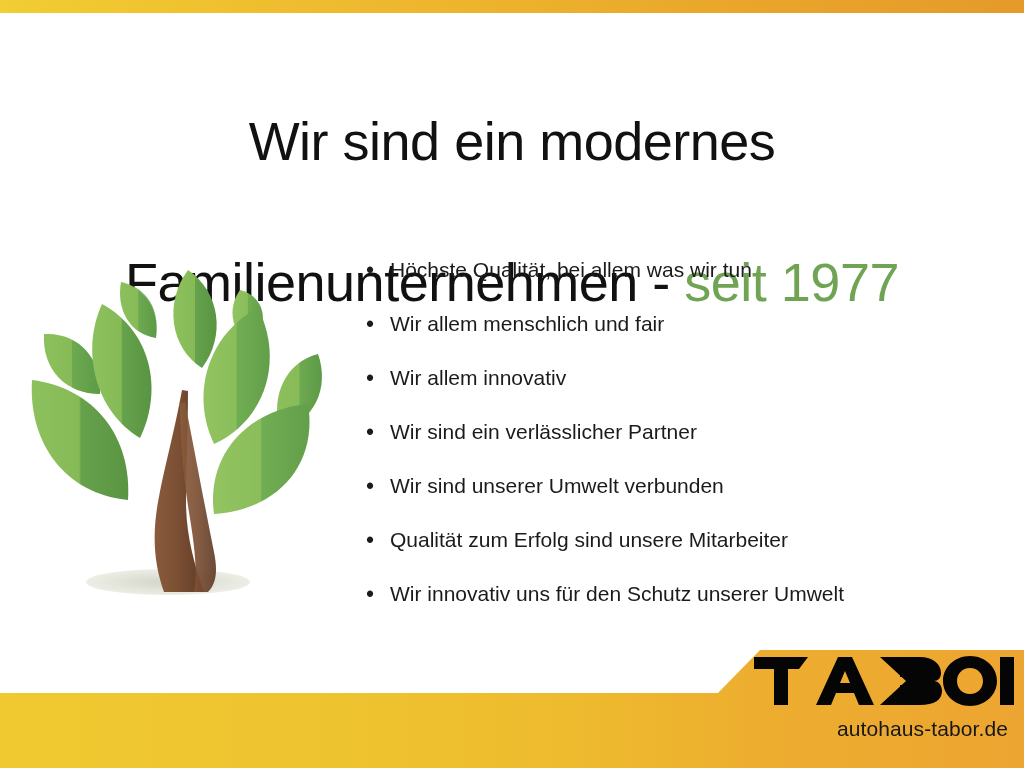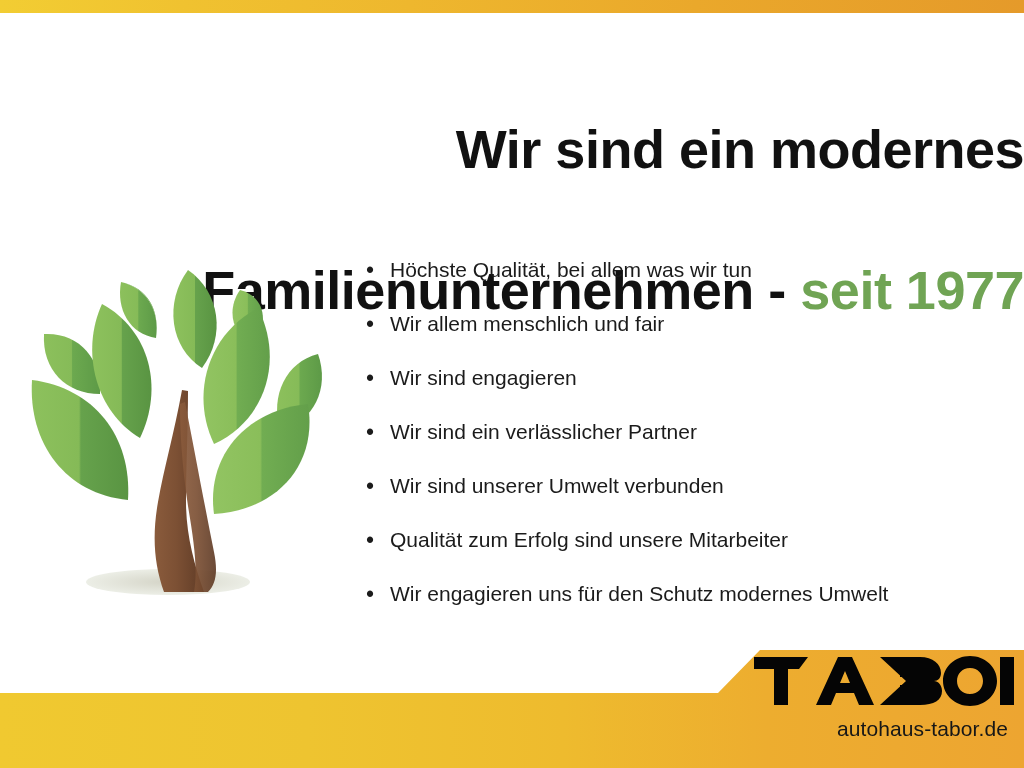--- a/index.html
+++ b/index.html
@@ -24,25 +24,25 @@
         #f2cd33 0%,
         #f0c230 18%,
         #eeb72e 40%,
         #eaa82b 68%,
         #e59a2a 100%);
   }
 
   
   .headline {
     position:absolute;
-    left:0; top:44px;
+    left:0; top:36px;
     width:1024px;
-    text-align:right;
+    text-align:center;
     font-size:54px;
-    font-weight:bold;
+    font-weight:normal;
     line-height:1.30;
     letter-spacing:-0.5px;
     color:#111111;
     white-space:pre-line;
   }
   .headline .line { display:block; }
   .headline .accent { color:#70a454; }
 
   
   .tree-art {
@@ -183,37 +183,37 @@
     <div class="bullet-row">
       <span class="bullet-dot">•</span>
       <span class="bullet-text">Höchste Qualität, bei allem was wir tun</span>
     </div>
     <div class="bullet-row">
       <span class="bullet-dot">•</span>
       <span class="bullet-text">Wir allem menschlich und fair</span>
     </div>
     <div class="bullet-row">
       <span class="bullet-dot">•</span>
-      <span class="bullet-text">Wir sind engagieren</span>
+      <span class="bullet-text">Wir allem innovativ</span>
     </div>
     <div class="bullet-row">
       <span class="bullet-dot">•</span>
       <span class="bullet-text">Wir sind ein verlässlicher Partner</span>
     </div>
     <div class="bullet-row">
       <span class="bullet-dot">•</span>
       <span class="bullet-text">Wir sind unserer Umwelt verbunden</span>
     </div>
     <div class="bullet-row">
       <span class="bullet-dot">•</span>
       <span class="bullet-text">Qualität zum Erfolg sind unsere Mitarbeiter</span>
     </div>
     <div class="bullet-row">
       <span class="bullet-dot">•</span>
-      <span class="bullet-text">Wir engagieren uns für den Schutz modernes Umwelt</span>
+      <span class="bullet-text">Wir innovativ uns für den Schutz unserer Umwelt</span>
     </div>
   </div>
 
   <div class="bottom-band">
     <svg viewBox="0 0 1024 128" preserveAspectRatio="none" xmlns="http://www.w3.org/2000/svg">
       <defs>
         <linearGradient id="bandG" x1="0" y1="0" x2="1" y2="0">
           <stop offset="0%" stop-color="#f0c930"></stop>
           <stop offset="30%" stop-color="#eec430"></stop>
           <stop offset="55%" stop-color="#eebb2e"></stop>

